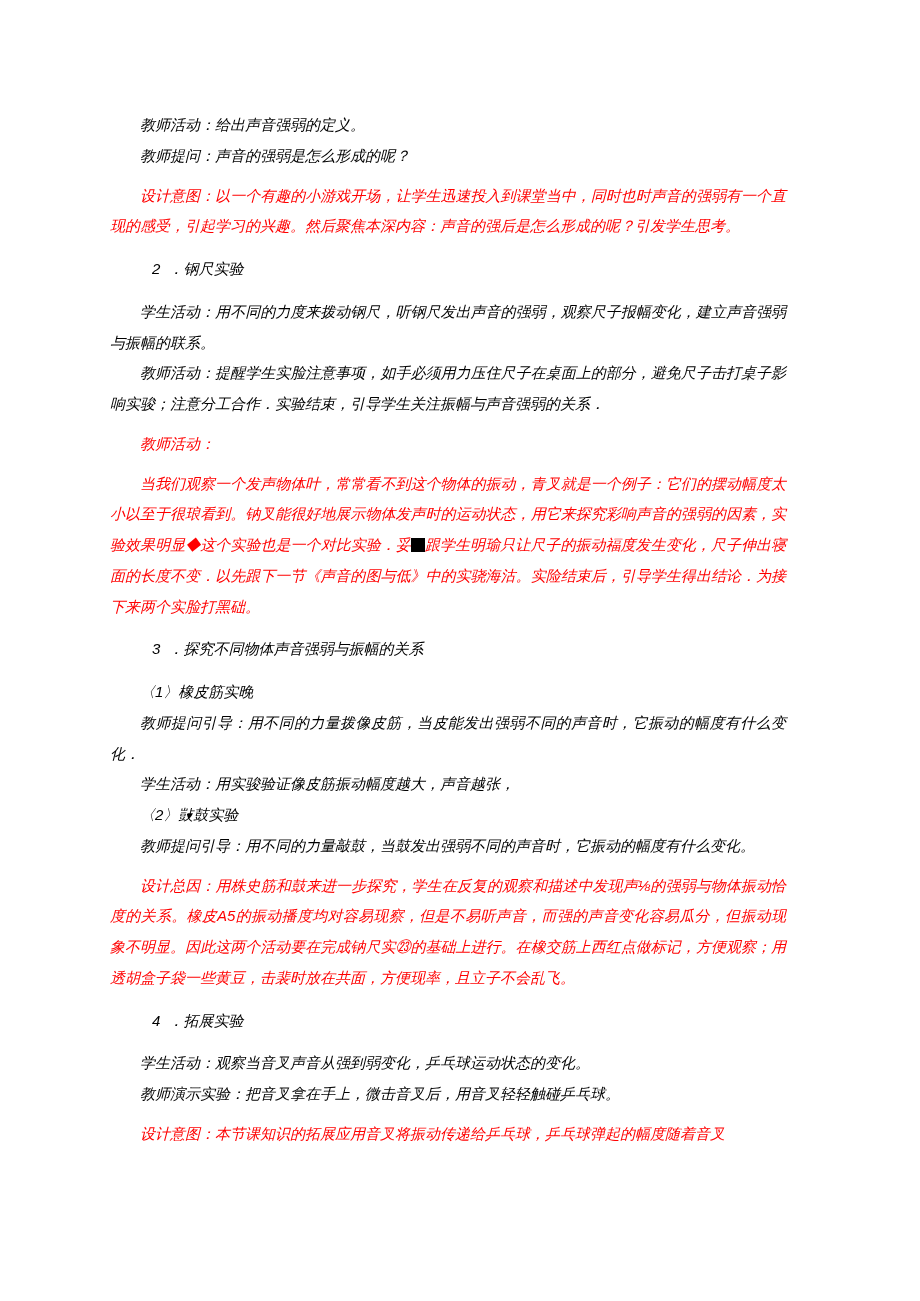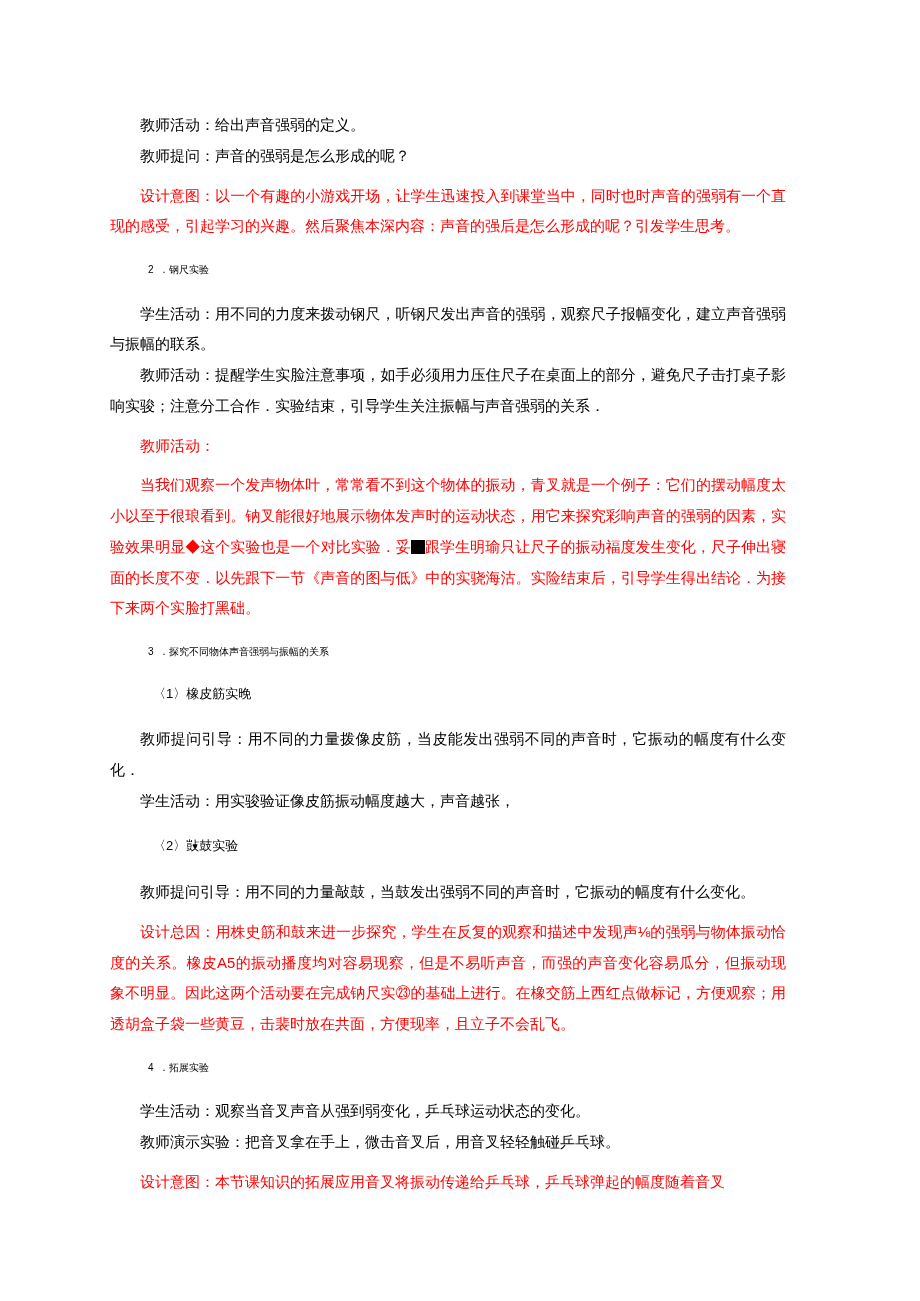--- a/index.html
+++ b/index.html
@@ -7,52 +7,53 @@
     padding: 0;
     background: #ffffff;
     font-family: "SimSun", "宋体", serif;
   }
   .page {
     width: 836px;
     min-height: 1301px;
     padding: 110px 50px 80px 110px;
     box-sizing: border-box;
     background: #ffffff;
+    font-style: italic;
   }
   .para {
     font-size: 15px;
     line-height: 2.05;
     color: #000000;
     text-align: justify;
     margin: 0;
   }
   .indent {
     text-indent: 2em;
   }
   .red {
     color: #ff0000;
     margin-top: 9px;
   }
   .num-item {
-    font-size: 10px;
+    font-size: 15px;
     line-height: 2.05;
     color: #000000;
-    margin: 18px;
+    margin: 12px;
     padding-left: 2em;
   }
   .num-item .num {
     font-family: Arial, sans-serif;
     display: inline-block;
     width: 1.1em;
   }
   .sub-item {
-    font-size: 13px;
+    font-size: 15px;
     line-height: 2.05;
     color: #000000;
-    margin: 17px;
+    margin: 0;
     text-indent: 2em;
   }
   .sub-item .paren {
     font-family: Arial, sans-serif;
   }
   .blk {
     display:inline-block;
     width:14px;
     height:14px;
     background:#000;

